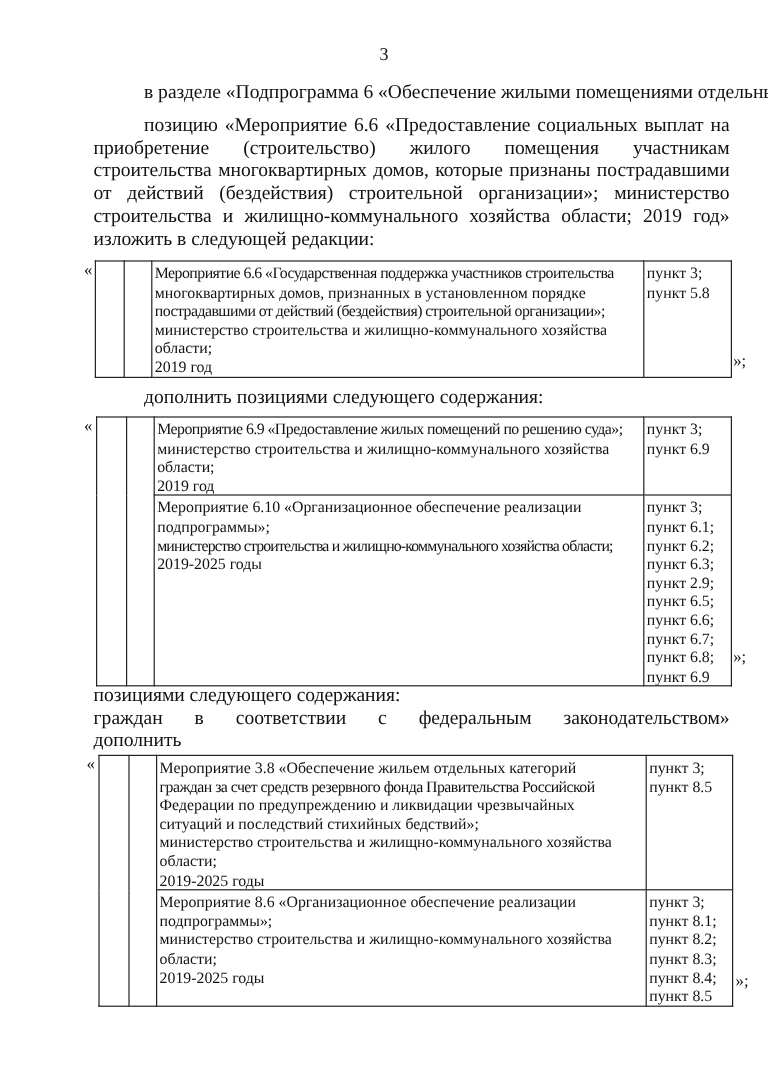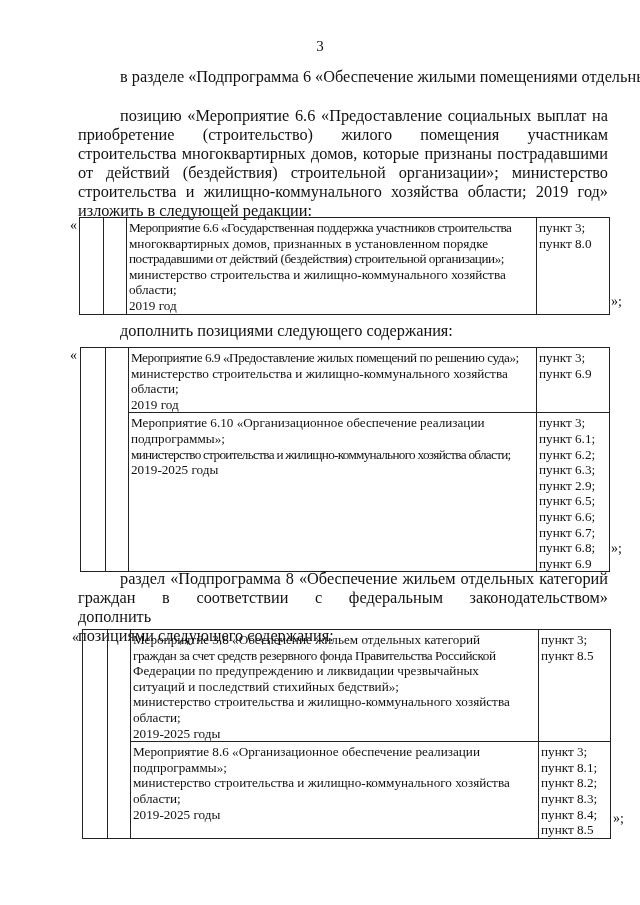--- a/index.html
+++ b/index.html
@@ -31,21 +31,21 @@
 </style>
 </head>
 <body>
 
 <div class="abs page-num">3</div>
 
 <div class="abs para" style="top:67px;">
   <div class="line" style="text-align:left;"><span class="indent"></span><span>в разделе «Подпрограмма 6 «Обеспечение жилыми помещениями отдельных</span></div>
 </div>
 
-<div class="abs para" style="top:106px;">
+<div class="abs para" style="top:94px;">
   <span class="indent"></span><span>позицию «Мероприятие 6.6 «Предоставление социальных выплат на приобретение (строительство) жилого помещения участникам строительства многоквартирных домов, которые признаны пострадавшими от действий (бездействия) строительной организации»; министерство строительства и жилищно-коммунального хозяйства области; 2019 год» изложить в следующей редакции:</span>
 </div>
 
 <span class="abs q-open" style="left:70px; top:218px;">«</span>
 <table class="pos" style="left:79px; top:217px; width:530px;">
   <colgroup>
       <col style="width:24px">
       <col style="width:23px">
       <col style="width:410px">
       <col style="width:73px">
@@ -57,21 +57,21 @@
     <td>
       <span class="line tight">Мероприятие 6.6 «Государственная поддержка участников строительства</span>
       <span class="line">многоквартирных домов, признанных в установленном порядке</span>
       <span class="line tight">пострадавшими от действий (бездействия) строительной организации»;</span>
       <span class="line">министерство строительства и жилищно-коммунального хозяйства</span>
       <span class="line">области;</span>
       <span class="line">2019 год</span>
     </td>
     <td>
       <span class="line">пункт 3;</span>
-      <span class="line">пункт 8.0</span>
+      <span class="line">пункт 5.8</span>
     </td>
   </tr>
 </tbody>
   </table>
 <span class="abs q-close" style="left:611px; top:294px;">»;</span>
 
 <div class="abs para" style="top:321px;">
   <span class="indent"></span><span>дополнить позициями следующего содержания:</span>
 </div>
 
@@ -116,23 +116,22 @@
       <span class="line">пункт 6.7;</span>
       <span class="line">пункт 6.8;</span>
       <span class="line">пункт 6.9</span>
     </td>
   </tr>
 </tbody>
   </table>
 <span class="abs q-close" style="left:611px; top:541px;">»;</span>
 
 <div class="abs para" style="top:569px;">
-  <div class="line" style="text-align:justify; text-align-last:justify;"><span class="indent"></span><span>раздел «Подпрограмма 8 «Обеспечение жильем отдельных категорий</span></div>
+  <div class="line">позициями следующего содержания:</div>
   <div class="line" style="white-space:normal; text-align:justify; text-align-last:justify; word-spacing:7px;">граждан в соответствии с федеральным законодательством» дополнить</div>
-  <div class="line">позициями следующего содержания:</div>
 </div>
 
 <span class="abs q-open" style="left:72px; top:630px;">«</span>
 <table class="pos" style="left:82px; top:629px; width:528px;">
   <colgroup>
       <col style="width:25px">
       <col style="width:23px">
       <col style="width:408px">
       <col style="width:72px">
     </colgroup>

